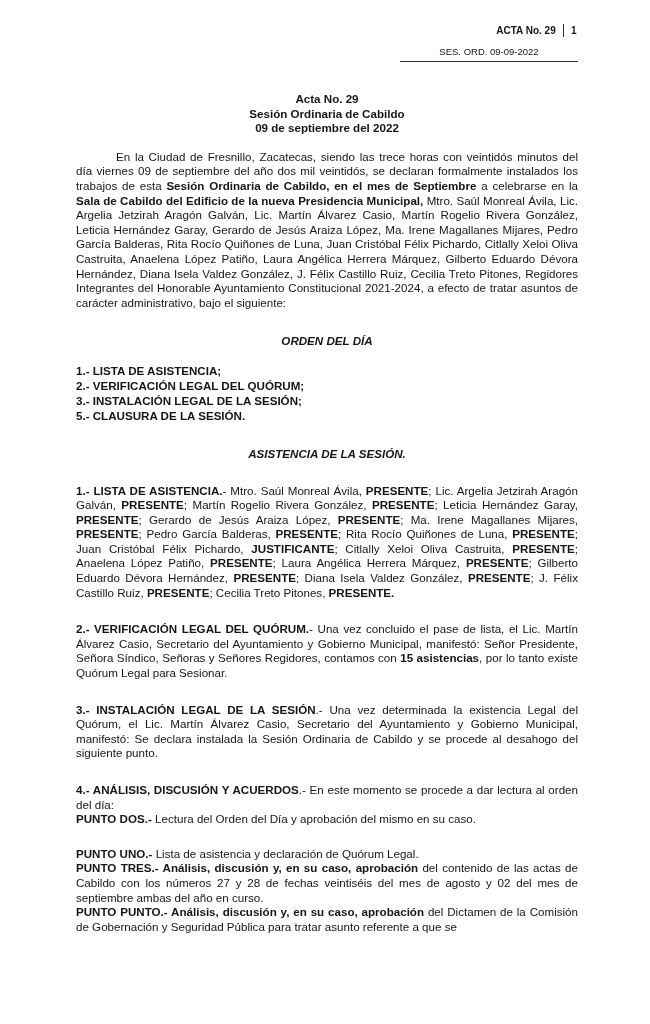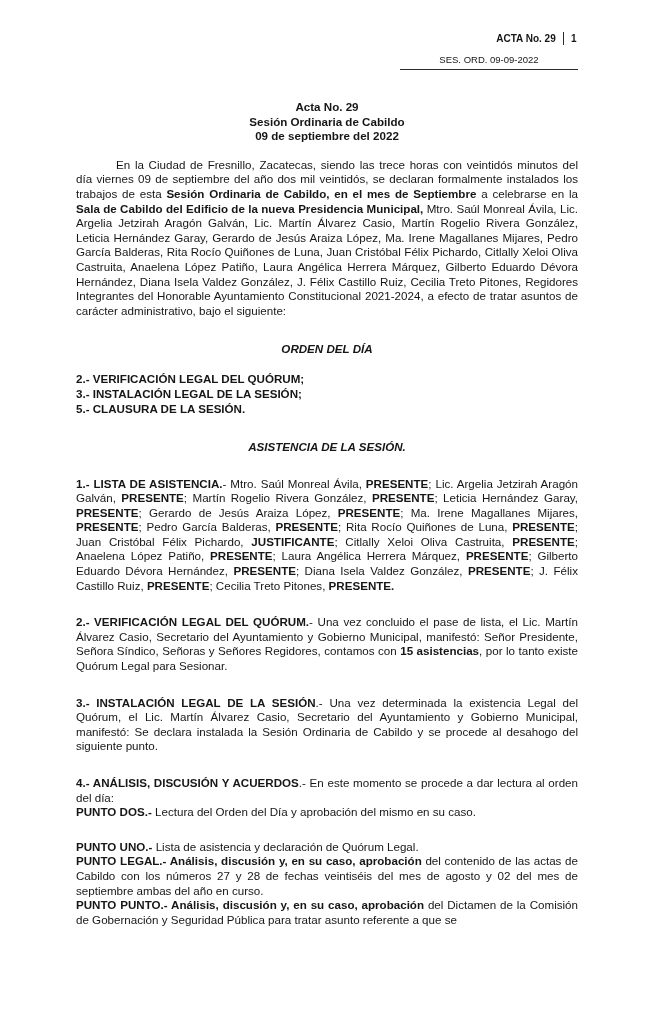--- a/index.html
+++ b/index.html
@@ -6,21 +6,21 @@
   html, body { background:#ffffff; }
   body {
     width:650px; height:1024px;
     font-family:"Liberation Sans", sans-serif;
     color:#161616;
   }
   .page {
     position:relative;
     width:650px; height:1024px;
     background:#ffffff;
-    padding:32px 72px 0 76px;
+    padding:24px 72px 0 76px;
     overflow:hidden;
   }
   .doc-header { display:flex; justify-content:flex-end; }
   .doc-header-box {
     border-bottom:1.3px solid #2b2b2b;
     padding-bottom:3px;
     min-width:178px;
   }
   .doc-header-row1 {
     display:flex; align-items:stretch; justify-content:flex-end;
@@ -80,33 +80,34 @@
     <div>Acta No. 29</div>
     <div>Sesión Ordinaria de Cabildo</div>
     <div>09 de septiembre del 2022</div>
   </div>
 
   <p class="para indent mt-1"><span>En la Ciudad de Fresnillo, Zacatecas, siendo las trece horas con veintidós minutos del día viernes 09 de septiembre del año dos mil veintidós, se declaran formalmente instalados los trabajos de esta </span><span class="b">Sesión Ordinaria de Cabildo, en el mes de Septiembre</span><span> a celebrarse en la </span><span class="b">Sala de Cabildo del Edificio de la nueva Presidencia Municipal,</span><span> Mtro. Saúl Monreal Ávila, Lic. Argelia Jetzirah Aragón Galván, Lic. Martín Álvarez Casio, Martín Rogelio Rivera González, Leticia Hernández Garay, Gerardo de Jesús Araiza López, Ma. Irene Magallanes Mijares, Pedro García Balderas, Rita Rocío Quiñones de Luna, Juan Cristóbal Félix Pichardo, Citlally Xeloi Oliva Castruita, Anaelena López Patiño, Laura Angélica Herrera Márquez, Gilberto Eduardo Dévora Hernández, Diana Isela Valdez González, J. Félix Castillo Ruiz, Cecilia Treto Pitones, Regidores Integrantes del Honorable Ayuntamiento Constitucional 2021-2024, a efecto de tratar asuntos de carácter administrativo, bajo el siguiente:</span></p>
 
   <div class="heading mt-2">ORDEN DEL DÍA</div>
 
   <div class="mt-1">
+    <div class="orden-item">1.- LISTA DE ASISTENCIA;</div>
     <div class="orden-item">2.- VERIFICACIÓN LEGAL DEL QUÓRUM;</div>
     <div class="orden-item">3.- INSTALACIÓN LEGAL DE LA SESIÓN;</div>
     <div class="orden-item">5.- CLAUSURA DE LA SESIÓN.</div>
   </div>
 
   <div class="heading mt-2">ASISTENCIA DE LA SESIÓN.</div>
 
   <p class="para mt-block"><span class="b">1.- LISTA DE ASISTENCIA.</span><span>- Mtro. Saúl Monreal Ávila, </span><span class="b">PRESENTE</span><span>; Lic. Argelia Jetzirah Aragón Galván, </span><span class="b">PRESENTE</span><span>; Martín Rogelio Rivera González, </span><span class="b">PRESENTE</span><span>; Leticia Hernández Garay, </span><span class="b">PRESENTE</span><span>; Gerardo de Jesús Araiza López, </span><span class="b">PRESENTE</span><span>; Ma. Irene Magallanes Mijares, </span><span class="b">PRESENTE</span><span>; Pedro García Balderas, </span><span class="b">PRESENTE</span><span>; Rita Rocío Quiñones de Luna, </span><span class="b">PRESENTE</span><span>; Juan Cristóbal Félix Pichardo, </span><span class="b">JUSTIFICANTE</span><span>; Citlally Xeloi Oliva Castruita, </span><span class="b">PRESENTE</span><span>; Anaelena López Patiño, </span><span class="b">PRESENTE</span><span>; Laura Angélica Herrera Márquez, </span><span class="b">PRESENTE</span><span>; Gilberto Eduardo Dévora Hernández, </span><span class="b">PRESENTE</span><span>; Diana Isela Valdez González, </span><span class="b">PRESENTE</span><span>; J. Félix Castillo Ruiz, </span><span class="b">PRESENTE</span><span>; Cecilia Treto Pitones, </span><span class="b">PRESENTE.</span></p>
 
   <p class="para mt-block"><span class="b">2.- VERIFICACIÓN LEGAL DEL QUÓRUM.</span><span>- Una vez concluido el pase de lista, el Lic. Martín Álvarez Casio, Secretario del Ayuntamiento y Gobierno Municipal, manifestó: Señor Presidente, Señora Síndico, Señoras y Señores Regidores, contamos con </span><span class="b u">15 asistencias</span><span>, por lo tanto existe Quórum Legal para Sesionar.</span></p>
 
   <p class="para mt-block"><span class="b">3.- INSTALACIÓN LEGAL DE LA SESIÓN</span><span>.- Una vez determinada la existencia Legal del Quórum, el Lic. Martín Álvarez Casio, Secretario del Ayuntamiento y Gobierno Municipal, manifestó: Se declara instalada la Sesión Ordinaria de Cabildo y se procede al desahogo del siguiente punto.</span></p>
 
   <p class="para mt-block"><span class="b">4.- ANÁLISIS, DISCUSIÓN Y ACUERDOS</span><span>.- En este momento se procede a dar lectura al orden del día:</span></p>
 
   <p class="para"><span class="b">PUNTO DOS.-</span><span> Lectura del Orden del Día y aprobación del mismo en su caso.</span></p>
   <p class="para mt-punto"><span class="b">PUNTO UNO.-</span><span> Lista de asistencia y declaración de Quórum Legal.</span></p>
-  <p class="para"><span class="b">PUNTO LEGAL.- Análisis, discusión y, en su caso, aprobación</span><span> del contenido de las actas de Cabildo con los números 27 y 28 de fechas veintiséis del mes de agosto y 02 del mes de septiembre ambas del año en curso.</span></p>
+  <p class="para"><span class="b">PUNTO TRES.- Análisis, discusión y, en su caso, aprobación</span><span> del contenido de las actas de Cabildo con los números 27 y 28 de fechas veintiséis del mes de agosto y 02 del mes de septiembre ambas del año en curso.</span></p>
   <p class="para"><span class="b">PUNTO PUNTO.- Análisis, discusión y, en su caso, aprobación</span><span> del Dictamen de la Comisión de Gobernación y Seguridad Pública para tratar asunto referente a que se</span></p>
 
 </div>
 
 </body></html>

